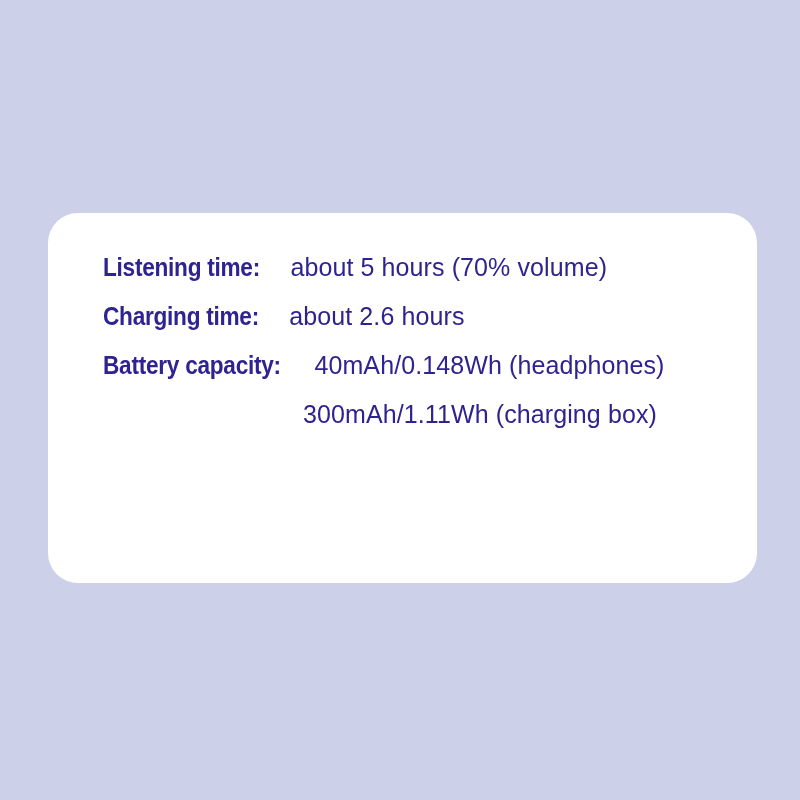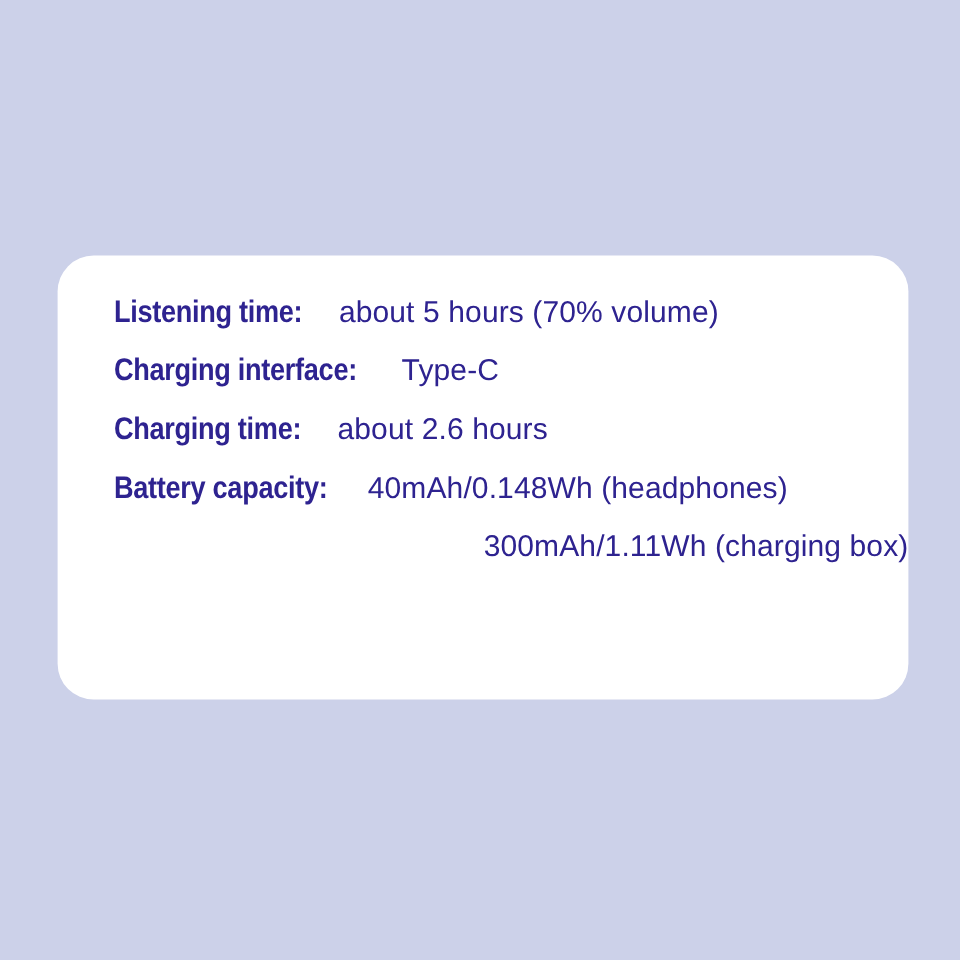--- a/index.html
+++ b/index.html
@@ -28,21 +28,21 @@
     width: 709px;
     height: 370px;
     background: #ffffff;
     border-radius: 30px;
     box-sizing: border-box;
     padding: 22px 0 0 0;
     overflow: hidden;
   }
 
   .spec-list {
-    margin: 0;
+    margin: 8px;
     padding: 0;
     list-style: none;
   }
 
   .spec-row {
     display: block;
     height: 49px;
     line-height: 49px;
     white-space: nowrap;
     padding-left: 47px;
@@ -67,42 +67,38 @@
     font-size: 25px;
     color: #2e2390;
     letter-spacing: 0.1px;
     display: inline-block;
     vertical-align: baseline;
   }
 
   
   .spec-row.indented {
     padding-left: 247px;
-    text-align: right;
   }
 
   .gap-small { display: inline-block; width: 7px; }
 </style>
 </head>
 <body>
 
 <div id="page">
 
   <div id="spec-card">
     <div class="spec-list">
 
       <div class="spec-row">
         <span class="spec-label">Listening time:</span><span class="gap-small"></span><span class="spec-value">about 5 hours (70% volume)</span>
       </div>
 
 
 
-      <div class="spec-row">
-        <span class="spec-label">Charging interface:</span><span class="gap-small"></span><span class="spec-value">Type-C</span>
-      </div>
 
       <div class="spec-row">
         <span class="spec-label">Charging time:</span><span class="gap-small"></span><span class="spec-value">about 2.6 hours</span>
       </div>
 
       <div class="spec-row">
         <span class="spec-label">Battery capacity:</span><span class="gap-small"></span><span class="spec-value">40mAh/0.148Wh (headphones)</span>
       </div>
 
       <div class="spec-row value-only indented">

